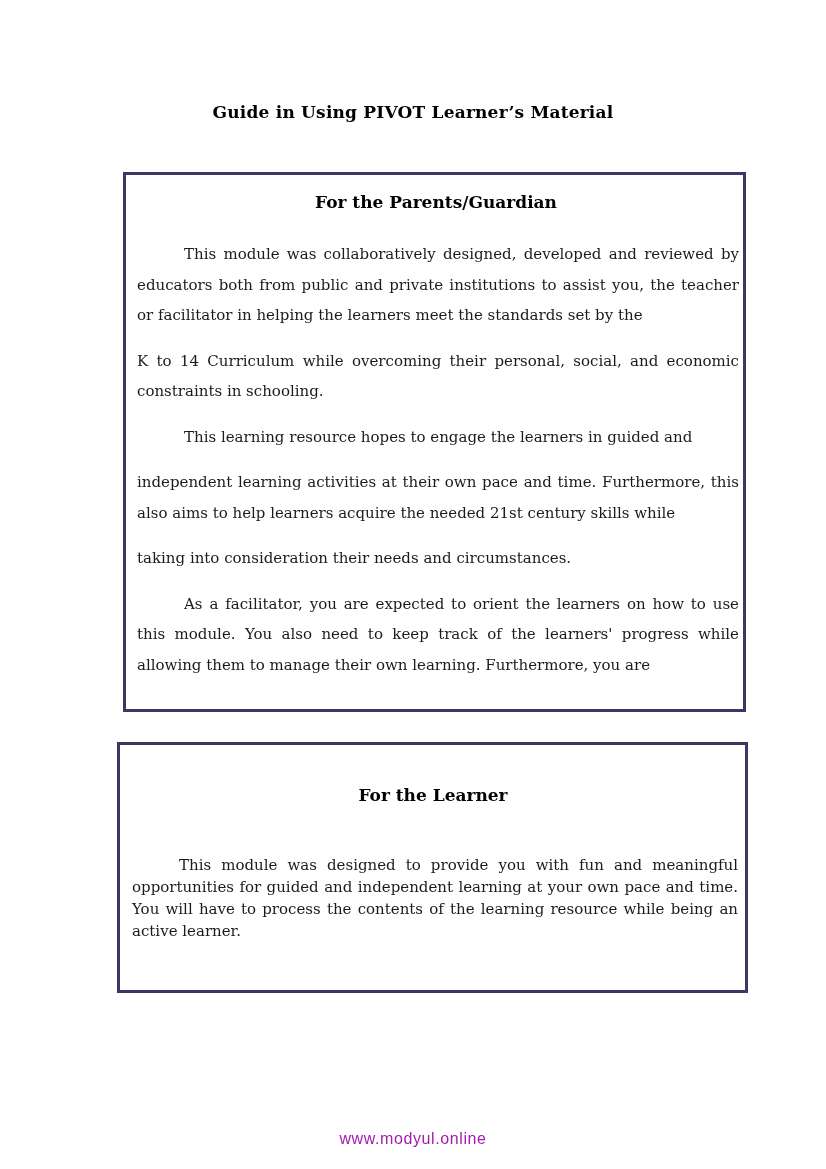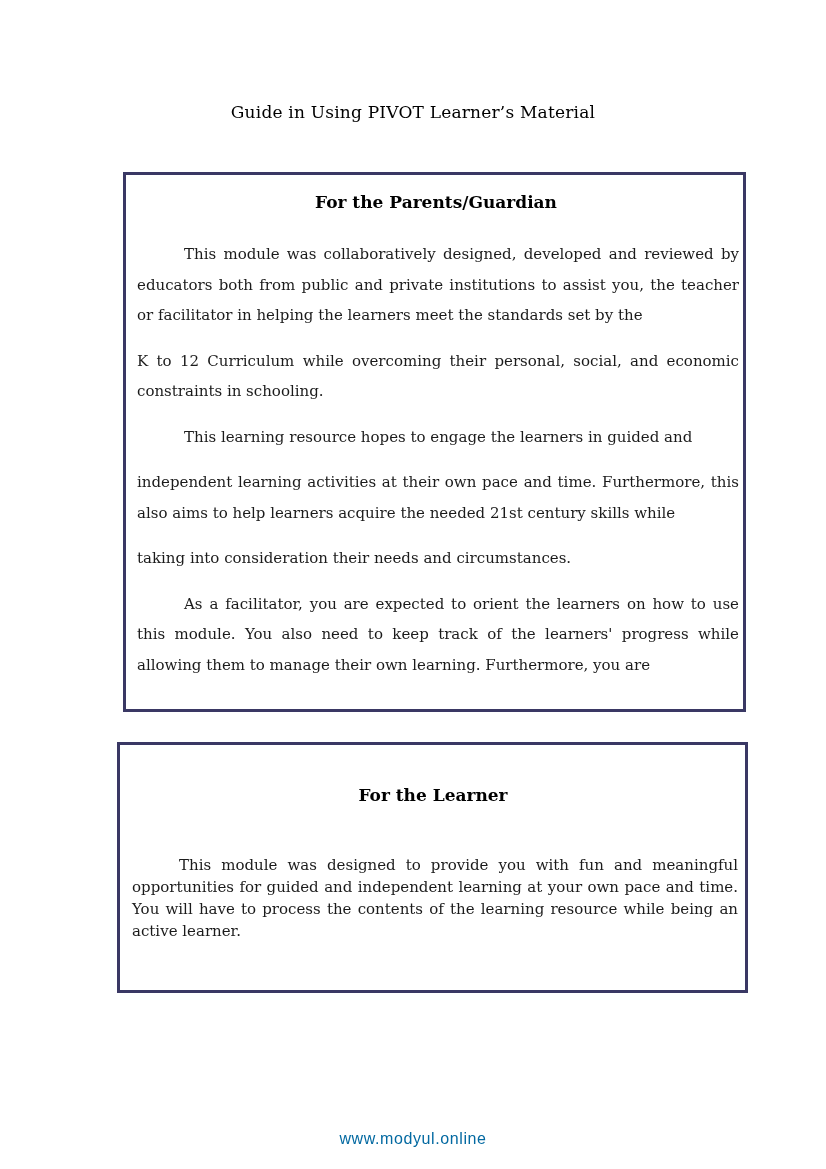--- a/index.html
+++ b/index.html
@@ -16,21 +16,21 @@
     overflow: hidden;
   }
 
   .page-title {
     position: absolute;
     top: 102px;
     left: 0;
     width: 100%;
     text-align: center;
     font-size: 17px;
-    font-weight: normal;
+    font-weight: bold;
     color: #000000;
     letter-spacing: 0.2px;
   }
 
   .text-box {
     position: absolute;
     box-sizing: border-box;
     border: 3px solid #3a3864;
     background: #ffffff;
   }
@@ -75,33 +75,33 @@
 
   .watermark {
     position: absolute;
     top: 1130px;
     left: 0;
     width: 100%;
     text-align: center;
     font-family: "Liberation Sans", sans-serif;
     font-size: 16px;
     letter-spacing: 0.6px;
-    color: #0369a1;
+    color: #a21caf;
   }
 </style>
 </head>
 <body>
 
 <div class="page-title">Guide in Using PIVOT Learner’s Material</div>
 
 <div class="text-box box-parents">
   <div class="box-heading">For the Parents/Guardian</div>
   <div class="body-text">
     <p class="indent">This module was collaboratively designed, developed and reviewed by educators both from public and private institutions to assist you, the teacher or facilitator in helping the learners meet the standards set by the</p>
-    <p>K to 12 Curriculum while overcoming their personal, social, and economic constraints in schooling.</p>
+    <p>K to 14 Curriculum while overcoming their personal, social, and economic constraints in schooling.</p>
     <p class="indent">This learning resource hopes to engage the learners in guided and</p>
     <p>independent learning activities at their own pace and time. Furthermore, this also aims to help learners acquire the needed 21st century skills while</p>
     <p>taking into consideration their needs and circumstances.</p>
     <p class="indent">As a facilitator, you are expected to orient the learners on how to use this module. You also need to keep track of the learners' progress while allowing them to manage their own learning. Furthermore, you are</p>
   </div>
 </div>
 
 <div class="text-box box-learner">
   <div class="box-heading">For the Learner</div>
   <div class="body-text">

